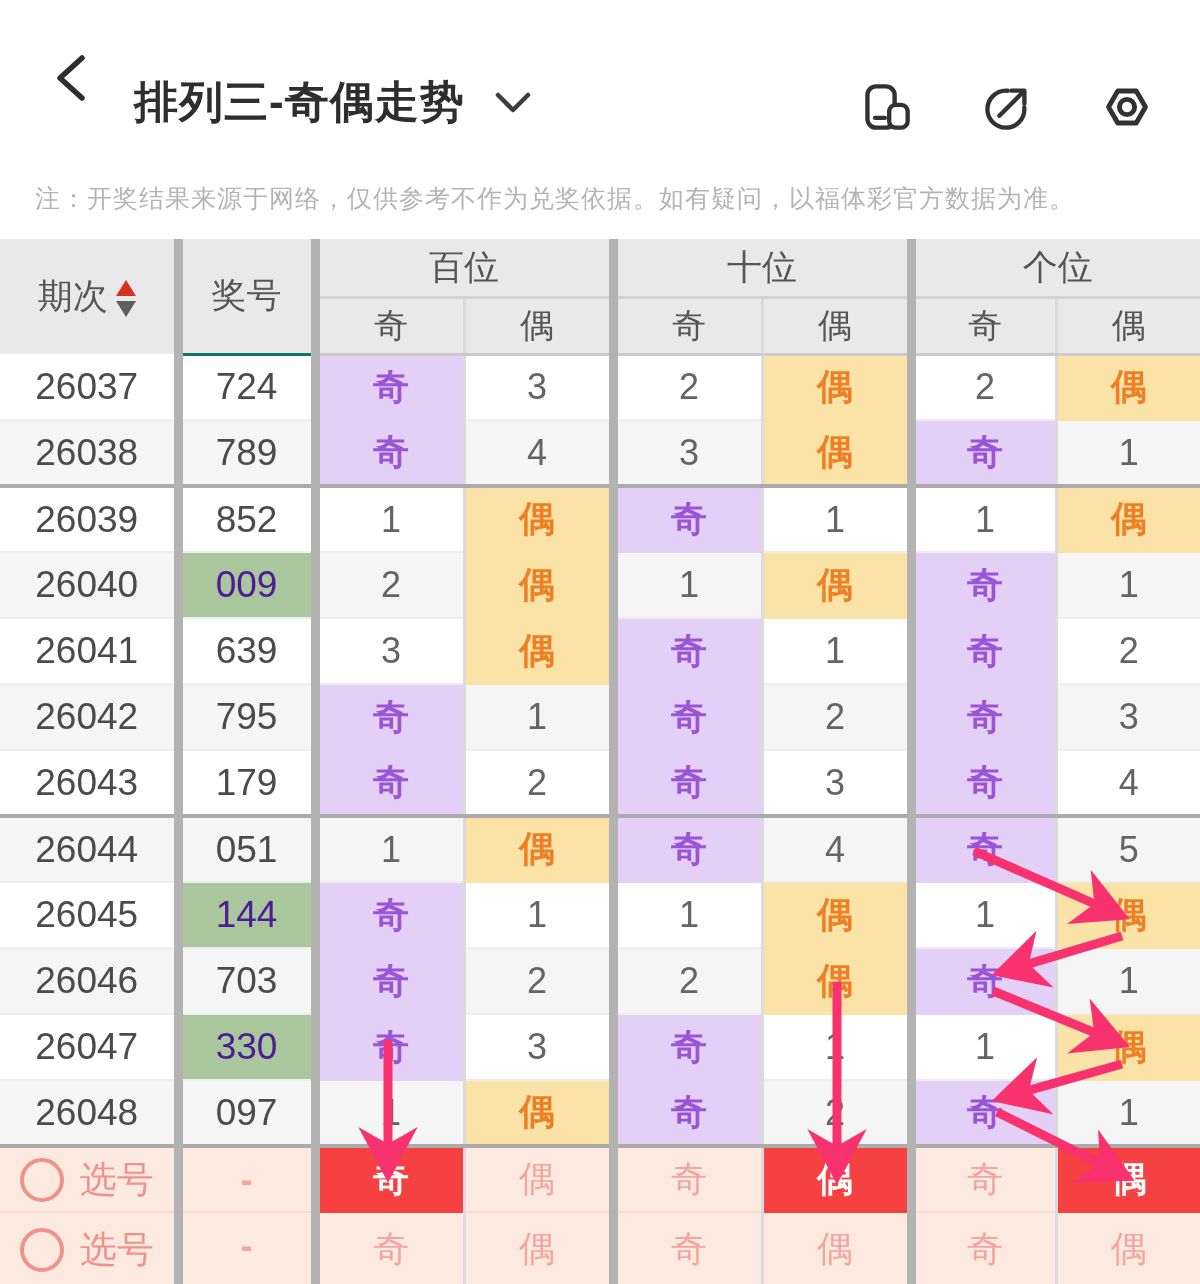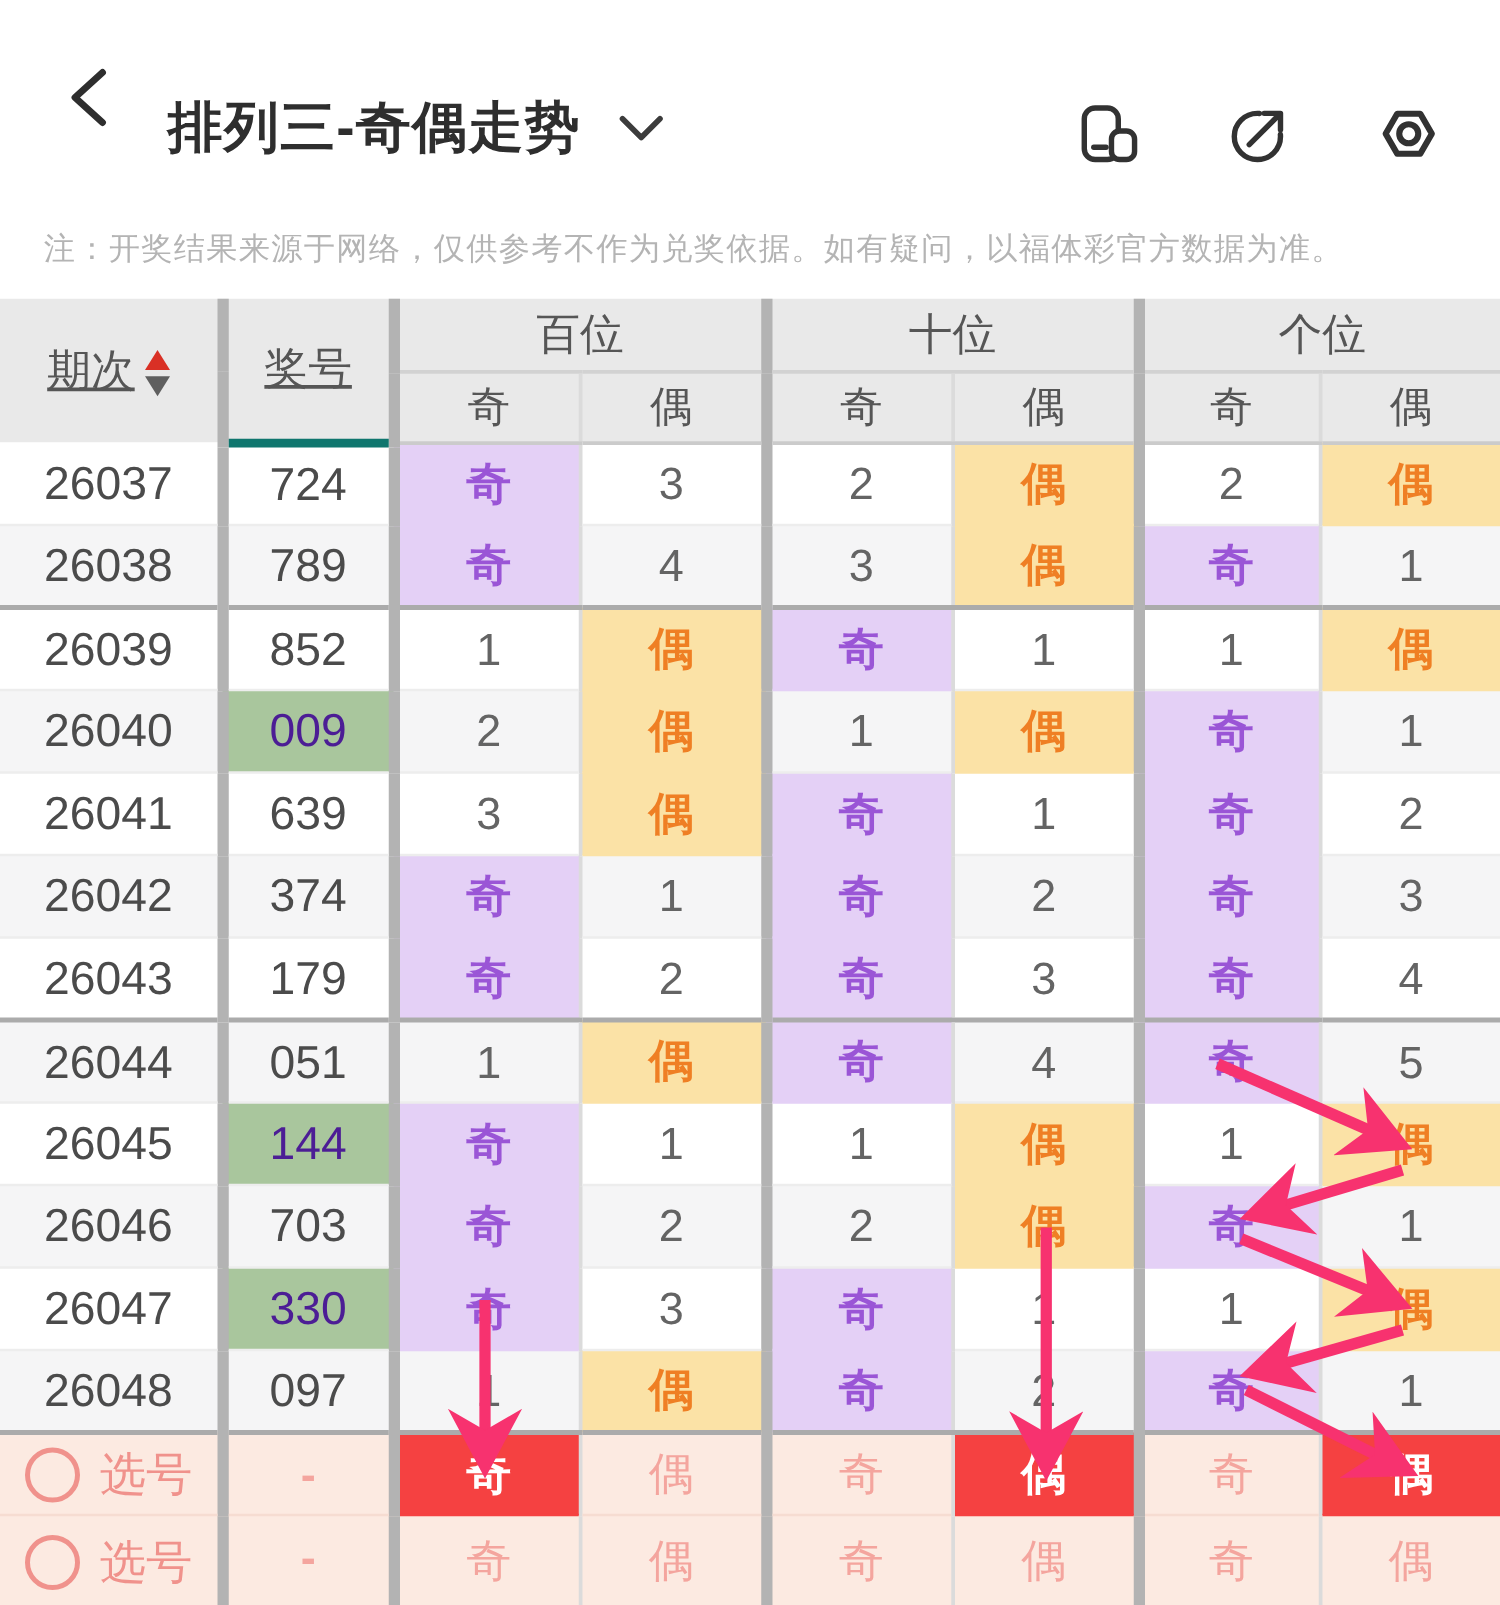--- a/index.html
+++ b/index.html
@@ -22,21 +22,21 @@
   table { width:1200px; border-collapse:collapse; table-layout:fixed; margin-top:24px; }
   col.c-period { width:178px; } col.c-number { width:137px; }
   col.c-b1 { width:149px; } col.c-b2 { width:149px; }
   col.c-t1 { width:149px; } col.c-t2 { width:149px; }
   col.c-g1 { width:145px; } col.c-g2 { width:144px; }
 
   th, td { text-align:center; vertical-align:middle; }
   thead th { background:#e9e9e9; color:#565656; font-weight:400; }
   thead tr.h-group th { height:58px; font-size:35px; }
   thead tr.h-sub th { height:57px; font-size:34px; border-top:3px solid #d2d2d2; border-bottom:3px solid #cbcbcb; }
-  thead th.span2 { border-bottom:7px solid #0f766e; font-size:35px;text-decoration:underline; }
+  thead th.span2 { border-bottom:3px solid #0f766e; font-size:35px; }
 
   .bl-heavy { border-left:9px solid #b3b3b3; }
   .bl-light { border-left:3px solid #dbdbdb; }
 
   tbody td { height:66px; font-size:36px; border-bottom:2px solid #ededed; background:#fff; }
   tbody tr.data:nth-child(even) td { background:#f5f5f6; }
   tbody tr.group-end td { border-bottom:4px solid #ababab; }
 
   td.period { color:#4b4b4b; font-size:37px;margin-left:13px; }
   td.number { color:#4b4b4b; font-size:37px; }
@@ -123,21 +123,21 @@
       <col class="c-number">
     <col class="c-b1">
       <col class="c-b2">
     <col class="c-t1">
       <col class="c-t2">
     <col class="c-g1">
       <col class="c-g2">
   </colgroup>
   <thead>
     <tr class="h-group">
-      <th rowspan="2" style="font-size:35px;text-decoration:underline;">
+      <th rowspan="2" style="font-size:35px;">
         <span>期次</span><span class="sort">
             <i class="up"></i>
             <i class="down"></i>
           </span>
       </th>
       <th rowspan="2" class="bl-heavy span2">奖号</th>
       <th colspan="2" class="bl-heavy">百位</th>
       <th colspan="2" class="bl-heavy">十位</th>
       <th colspan="2" class="bl-heavy">个位</th>
     </tr>
@@ -196,21 +196,21 @@
         <td class="number bl-heavy">639</td>
         <td class="count bl-heavy">3</td>
         <td class="mark-even bl-light">偶</td>
         <td class="mark-odd bl-heavy">奇</td>
         <td class="count bl-light">1</td>
         <td class="mark-odd bl-heavy">奇</td>
         <td class="count bl-light">2</td>
       </tr>
       <tr class="data">
         <td class="period">26042</td>
-        <td class="number bl-heavy">374</td>
+        <td class="number bl-heavy">795</td>
         <td class="mark-odd bl-heavy">奇</td>
         <td class="count bl-light">1</td>
         <td class="mark-odd bl-heavy">奇</td>
         <td class="count bl-light">2</td>
         <td class="mark-odd bl-heavy">奇</td>
         <td class="count bl-light">3</td>
       </tr>
       <tr class="data group-end">
         <td class="period">26043</td>
         <td class="number bl-heavy">179</td>

